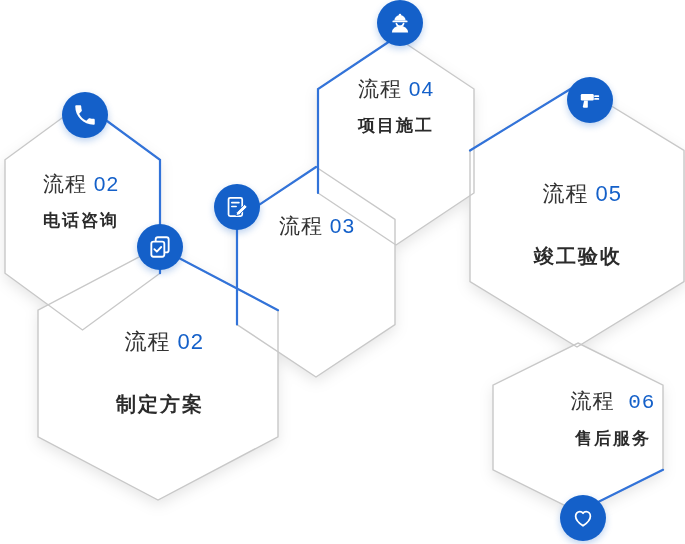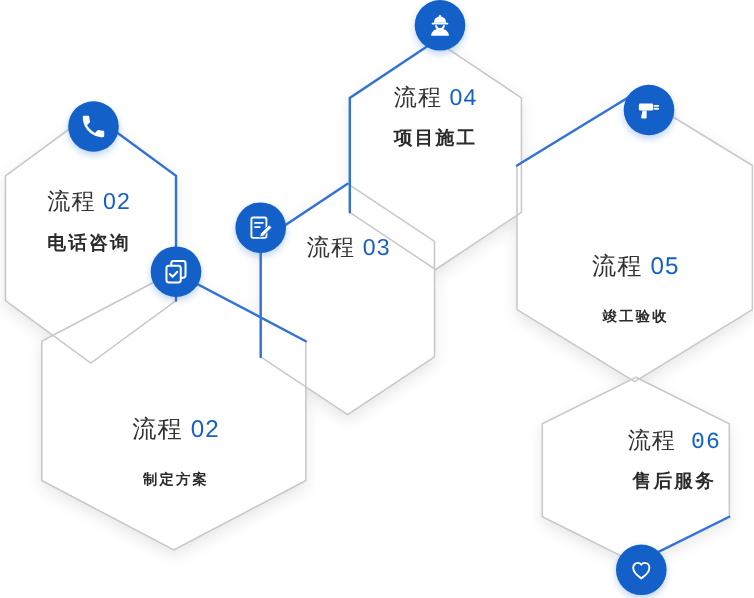--- a/index.html
+++ b/index.html
@@ -23,22 +23,22 @@
   .step {
     position:absolute; transform:translateX(-50%); text-align:center;
     z-index:2; white-space:nowrap;
   }
   .step-title { font-size:21px; line-height:26px; color:#333333; letter-spacing:1px;text-align:right; }
   .step-title .num { color:#1460c9; }
   .step-name {
     margin-top:12px; font-size:17px; line-height:24px; font-weight:bold;
     color:#2b2b2b; letter-spacing:2px;
   }
-  .step.lg .step-title { font-size:22px; line-height:28px;margin-top:48px; }
-  .step.lg .step-name { margin-top:20px; font-size:13px; }
+  .step.lg .step-title { font-size:22px; line-height:28px; }
+  .step.lg .step-name { margin-top:36px; font-size:20px; }
 </style>
 </head>
 <body>
 
 <div class="stage">
 
   <svg class="hex-layer" width="685" height="544" viewBox="0 0 685 544">
 
     <g style="filter:drop-shadow(0 5px 7px rgba(0,0,0,0.10));">
       <polygon class="hex-fill" points="82.5,103 160,159.8 160,273.2 82.5,330 5,273.2 5,159.8"></polygon>

